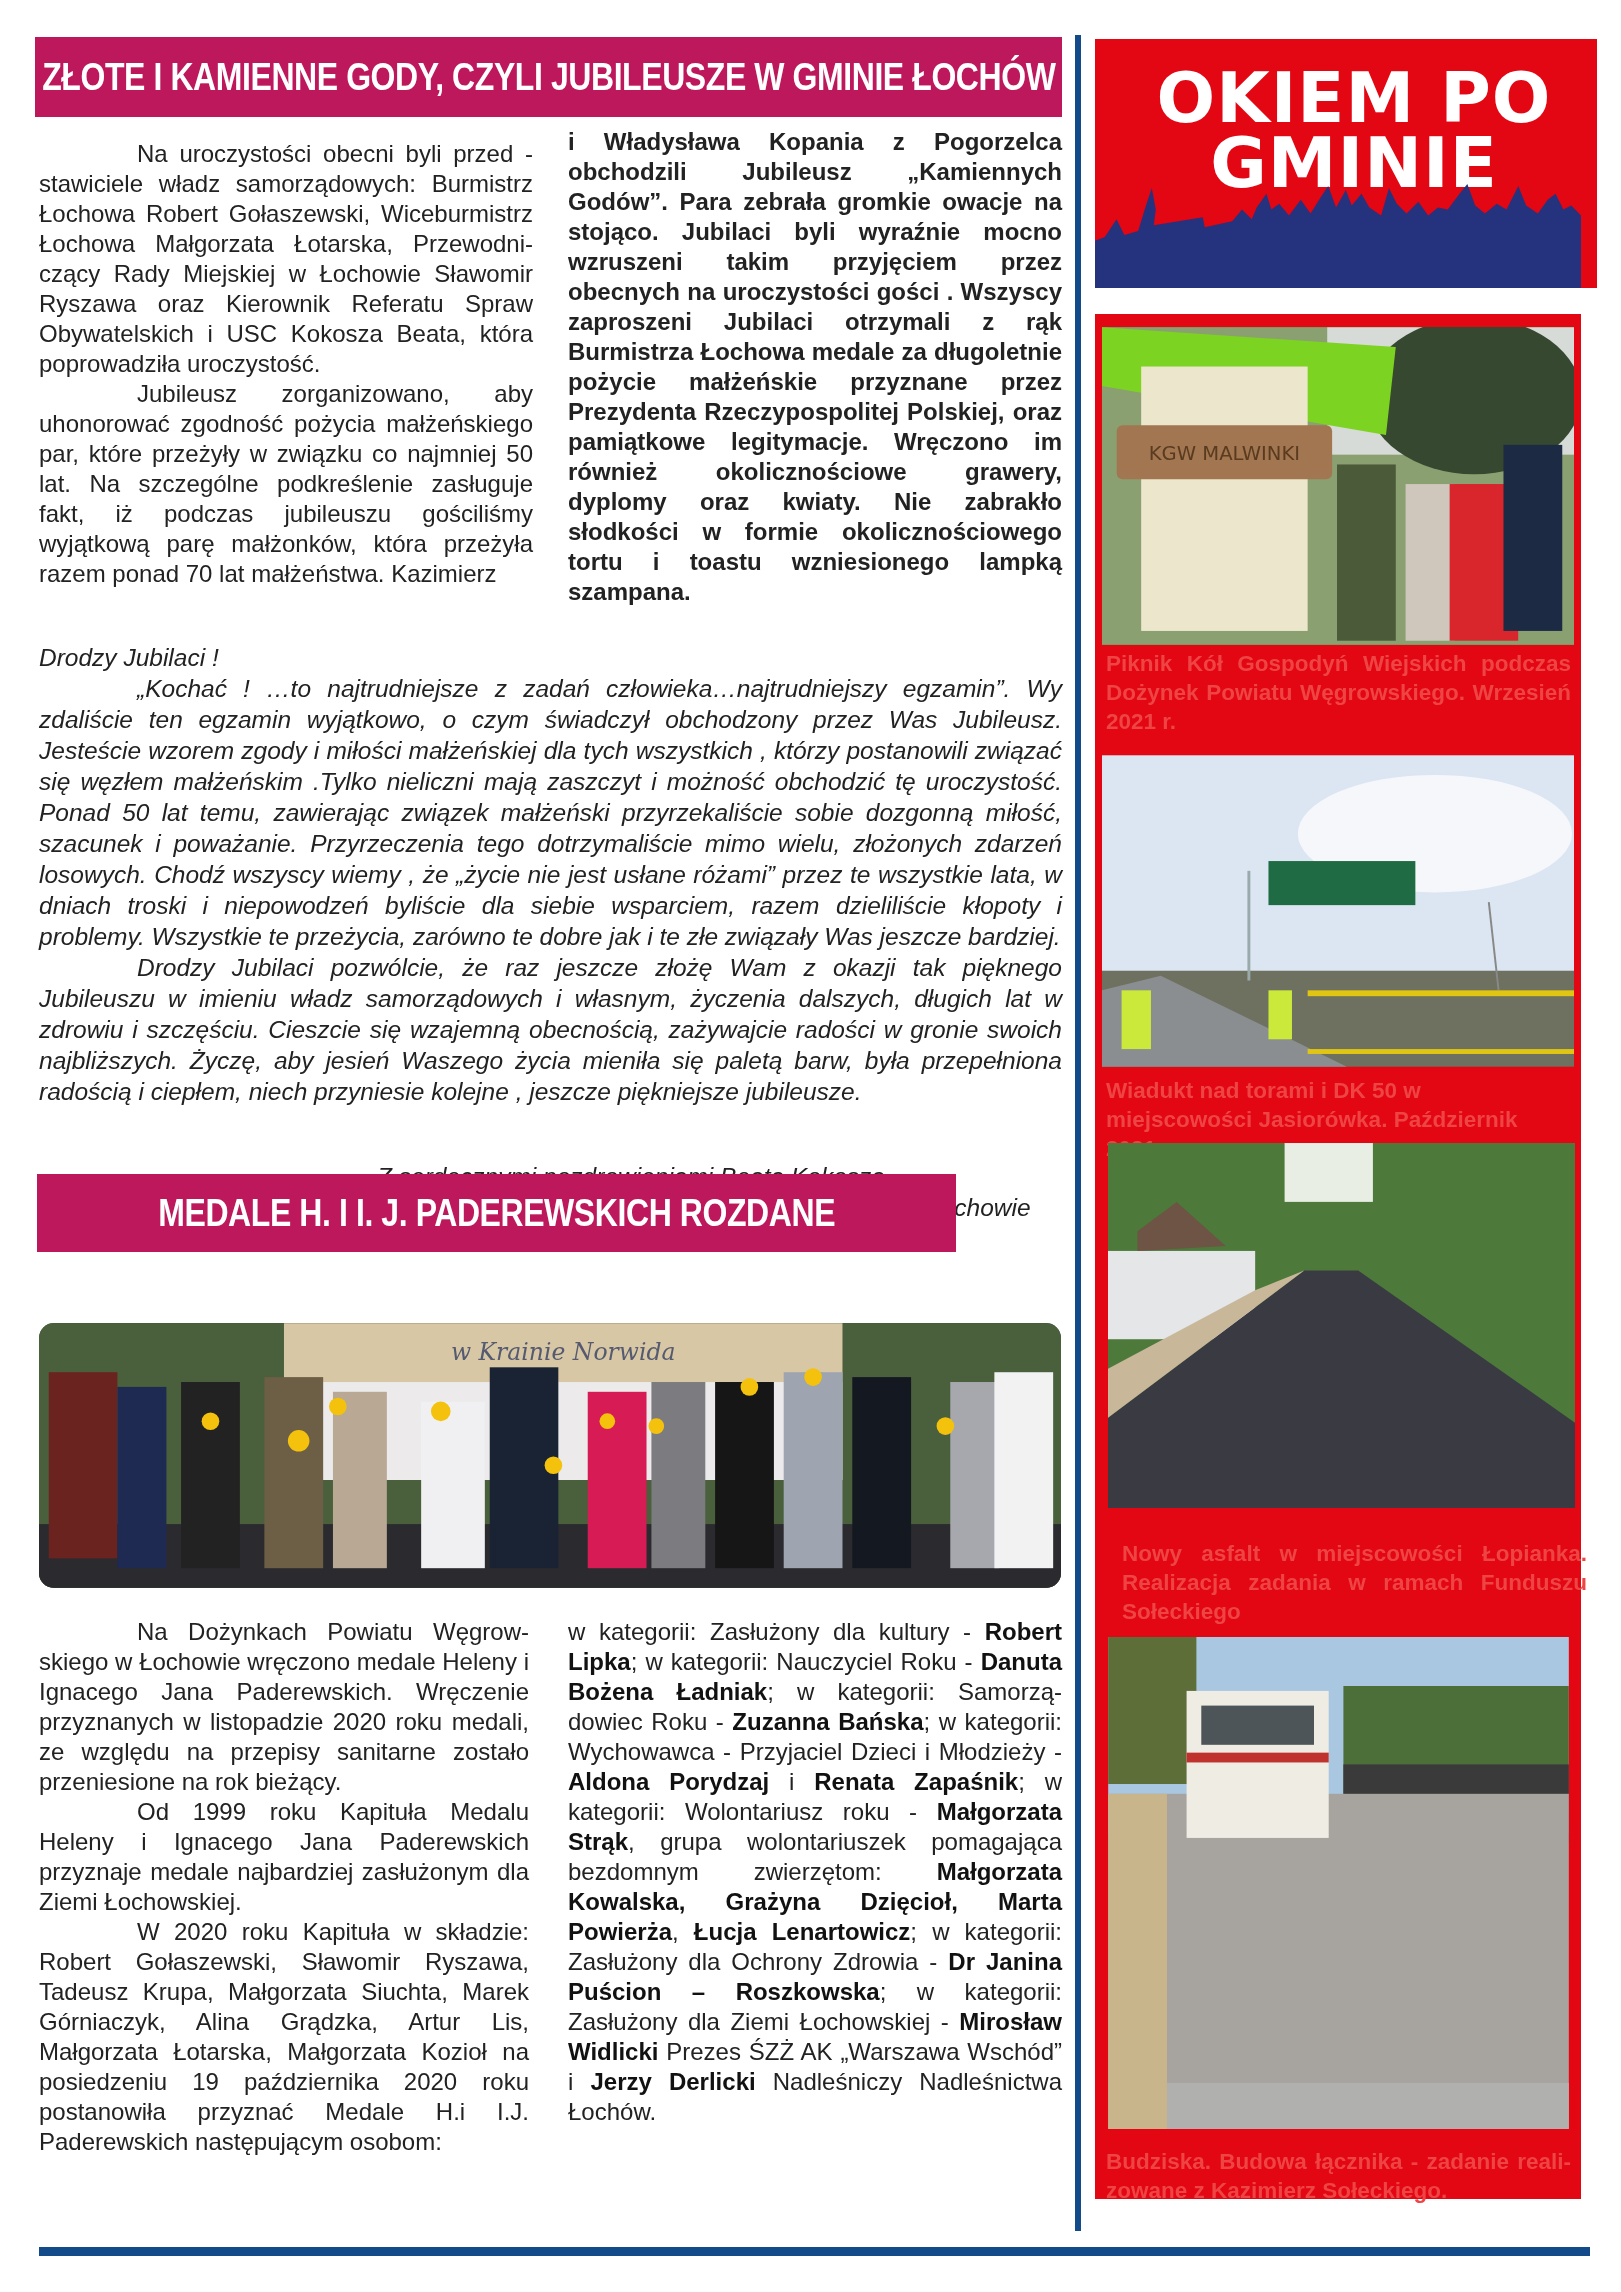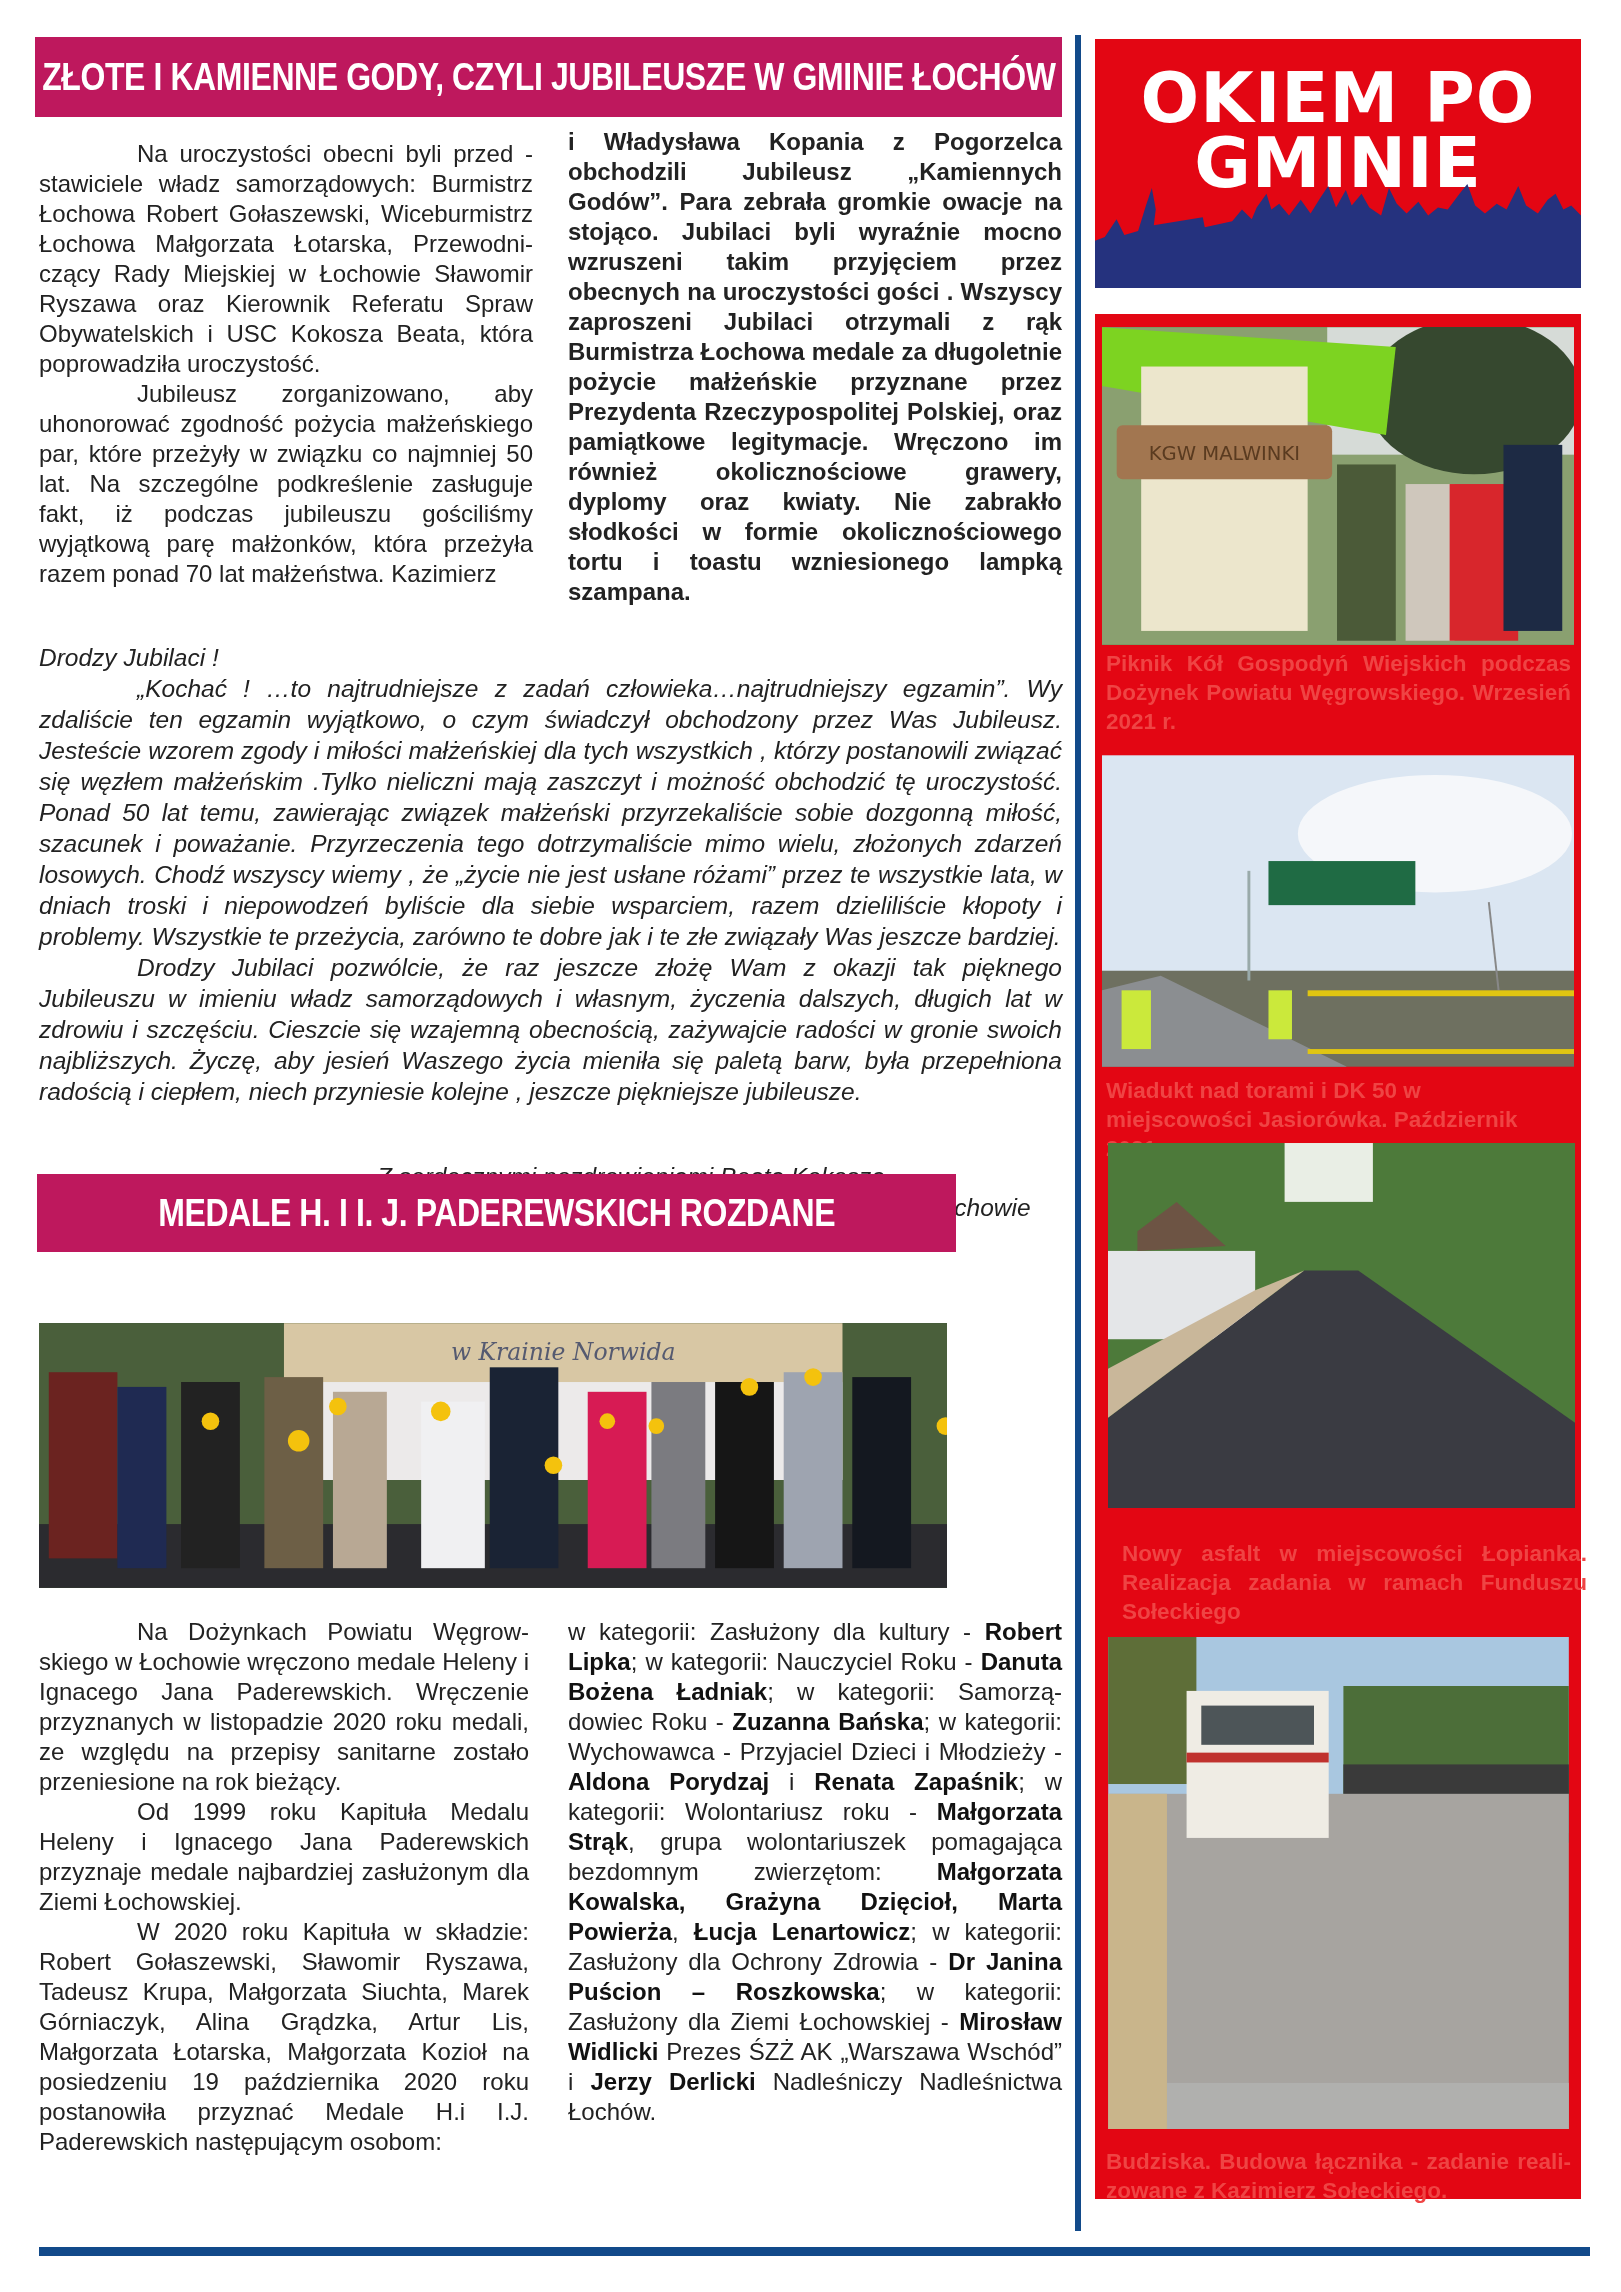--- a/index.html
+++ b/index.html
@@ -20,21 +20,21 @@
   .col b { font-weight: bold; color: #111; }
 
   .letter { font-style: italic; font-size: 24.5px; line-height: 31px; text-align: justify; color: #222; }
   .letter p { margin: 0; }
 
   
   .vrule { background: #124a8a; }
   .hrule { background: #124a8a; }
 
   
-  .sidebar-logo { background: #e30613; overflow: hidden; }
+  .sidebar-logo { background: #e30613; overflow: hidden; padding-left: 16px; }
   .logo-title { color: #fff; font-weight: bold; font-family: "DejaVu Sans", sans-serif; text-align: center;
                 font-size: 69px; line-height: 65px; letter-spacing: 1px; }
   .sidepanel { background: #e30613; }
   .photo { position: absolute; overflow: hidden; }
   .caption { position: absolute; color: #ef4444; font-weight: bold; font-size: 22.5px; line-height: 29px; text-align: justify; }
 </style>
 </head>
 <body>
 
 <div class="abs headbar" style="left:35px; top:37px; width:1027px; height:80px; font-size:39px;">
@@ -58,21 +58,21 @@
 
 <div class="abs letter" style="left:377px; top:1161px; width:686px; text-align:left;">
   <p>Z serdecznymi pozdrowieniami Beata Kokosza,</p>
   <p>Kierownik Referatu Spraw Obywatelskich i USC w Łochowie</p>
 </div>
 
 <div class="abs headbar" style="left:37px; top:1174px; width:919px; height:78px; font-size:39px;">
   <span>MEDALE H. I  I. J. PADEREWSKICH ROZDANE</span>
 </div>
 
-<div class="photo" style="left:39px; top:1323px; width:908px; height:265px; background:linear-gradient(180deg,#3e5a3a 0%,#5e7246 30%,#3b3a36 60%,#2a2a2c 100%);">
+<div class="photo" style="left:39px; top:1323px; width:1022px; height:265px; background:linear-gradient(180deg,#3e5a3a 0%,#5e7246 30%,#3b3a36 60%,#2a2a2c 100%);border-radius:15px;">
   <svg width="1022" height="265" viewBox="0 0 1043 270">
     <rect x="0" y="0" width="1043" height="270" fill="#4a5f3b"></rect>
     <rect x="250" y="0" width="570" height="60" fill="#d8c7a4"></rect>
     <rect x="250" y="60" width="570" height="100" fill="#eceaea"></rect>
     <rect x="0" y="205" width="1043" height="65" fill="#2b2b2f"></rect>
     <g>
       <rect x="10" y="50" width="70" height="190" fill="#6b2320"></rect>
       <rect x="80" y="65" width="50" height="185" fill="#1f2a52"></rect>
       <rect x="145" y="60" width="60" height="190" fill="#222"></rect>
       <rect x="230" y="55" width="60" height="195" fill="#6d5f46"></rect>

